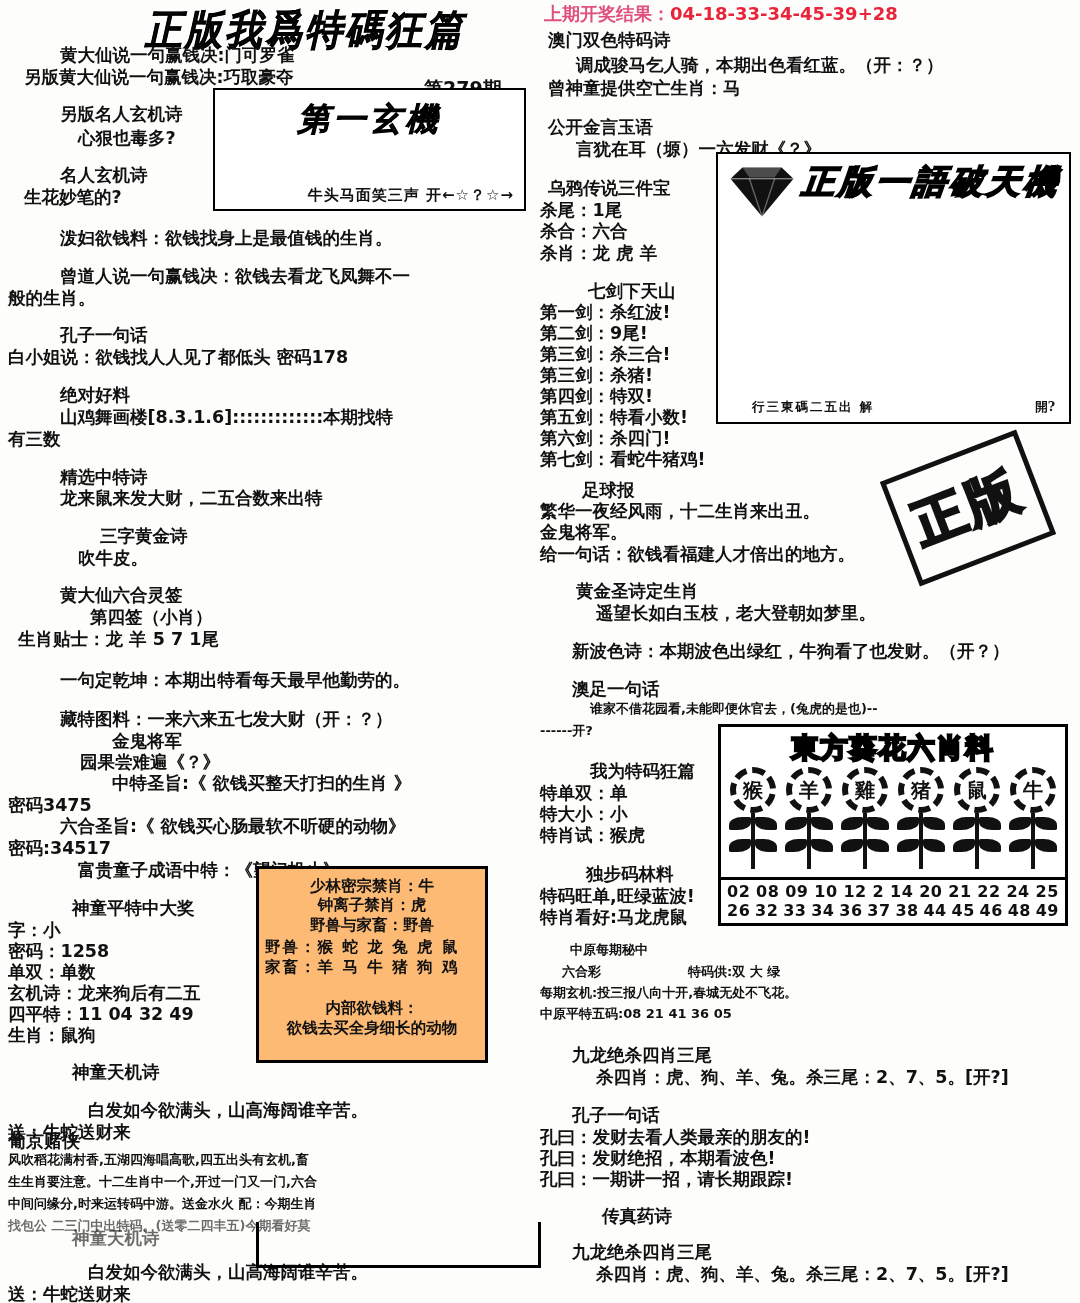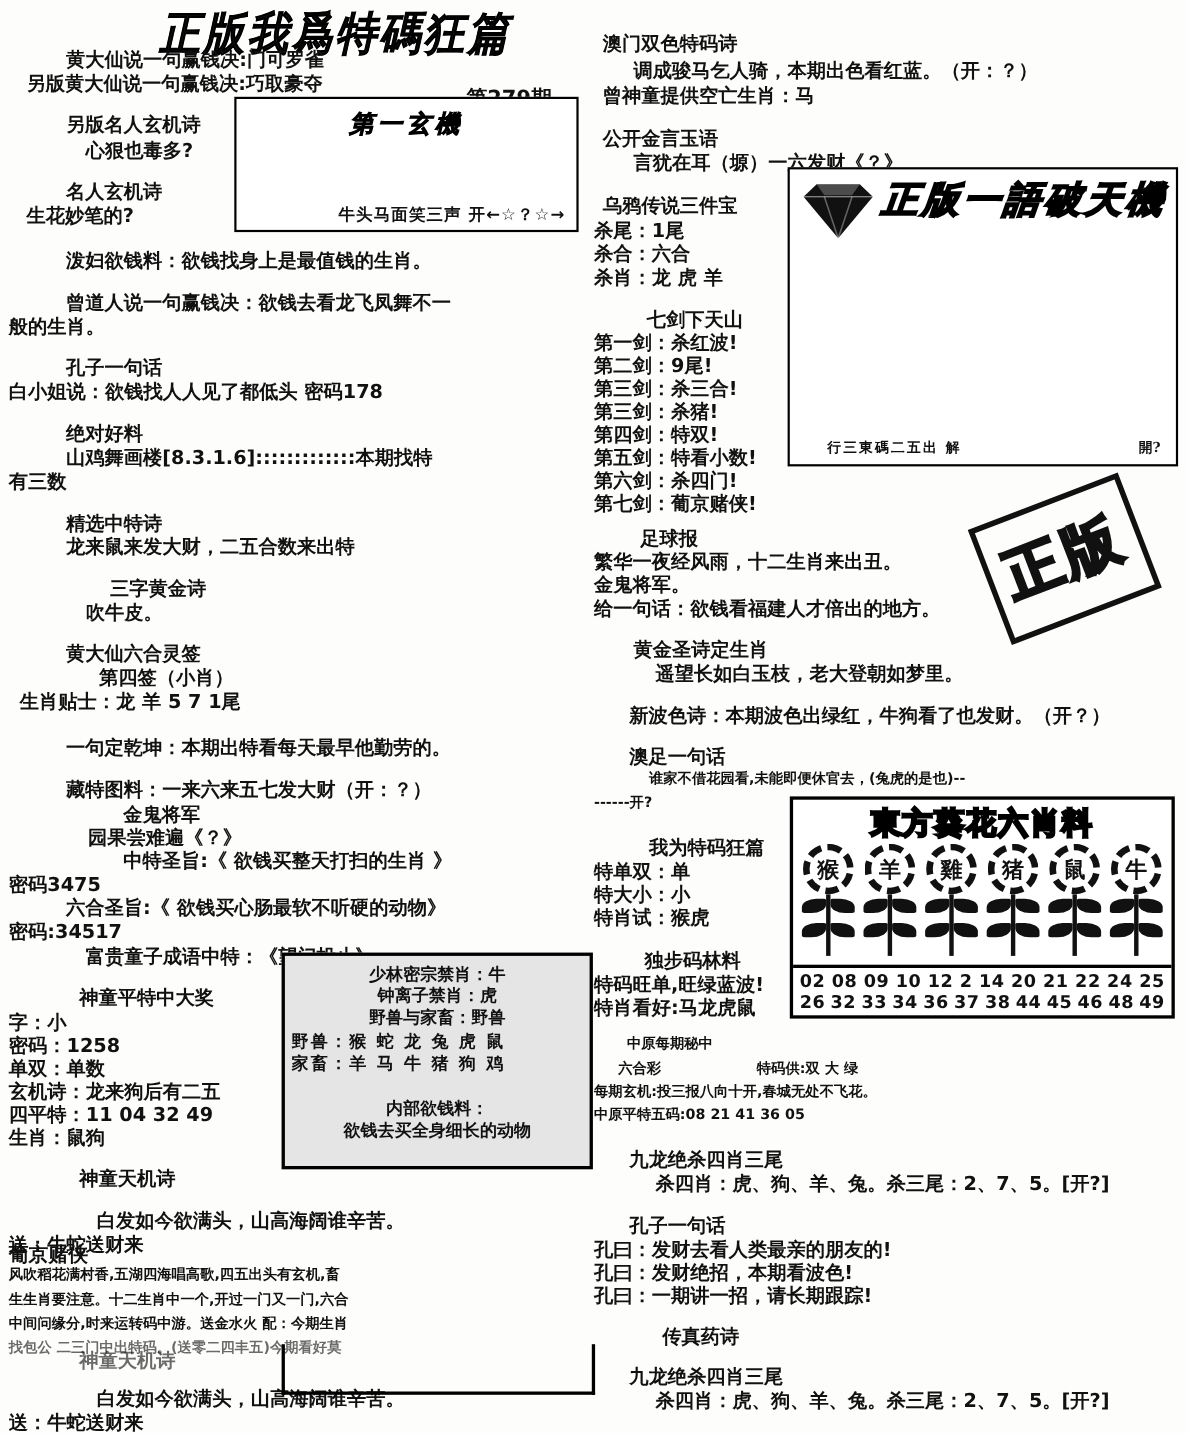--- a/index.html
+++ b/index.html
@@ -35,21 +35,21 @@
   .issue{position:absolute;left:424px;top:76px;font-size:19px;font-weight:bold;}
 
   
   .ab{position:absolute;}
 
   
   .box{position:absolute;border:2.5px solid #000;background:#fff;box-sizing:border-box;}
 
   .boxtitle-xuanji{
     position:absolute;left:0;right:0;top:8px;text-align:center;
-    font-size:22px;font-weight:bold;font-style:italic;letter-spacing:4px;
+    font-size:32px;font-weight:bold;font-style:italic;letter-spacing:4px;
     -webkit-text-stroke:0.8px #000;
   }
   .boxfoot-xuanji{
     position:absolute;left:0;right:10px;bottom:4px;text-align:right;
     font-size:15px;font-weight:bold;letter-spacing:1px;
   }
 
   
   .diamond{
     position:absolute;left:8px;top:8px;width:72px;height:56px;
@@ -104,21 +104,21 @@
   .stem{width:4px;height:56px;background:#111;margin:0 auto;position:relative;}
   .leaf{position:absolute;width:22px;height:13px;background:#111;border-radius:60% 10% 60% 10%;}
   .leaf.l1{left:-22px;top:4px;}
   .leaf.r1{left:4px;top:4px;border-radius:10% 60% 10% 60%;}
   .leaf.l2{left:-22px;top:26px;}
   .leaf.r2{left:4px;top:26px;border-radius:10% 60% 10% 60%;}
   .numgrid{position:absolute;left:0;right:0;bottom:0;border-top:3px solid #000;padding:2px 6px 3px 6px;}
   .numrow{display:flex;justify-content:space-between;font-size:16px;font-weight:bold;letter-spacing:0.5px;font-family:"DejaVu Sans","Liberation Sans",sans-serif;}
 
   
-  .sidebox{position:absolute;left:256px;top:866px;width:283px;height:197px;border:3px solid #000;background:#e5e5e5;box-sizing:border-box;padding:8px 6px;}
+  .sidebox{position:absolute;left:256px;top:866px;width:232px;height:197px;border:3px solid #000;background:#fdba74;box-sizing:border-box;padding:8px 6px;}
   .sb-c{text-align:center;font-size:15.5px;font-weight:bold;line-height:1.25;}
   .sb-row{font-size:15.5px;font-weight:bold;line-height:1.3;letter-spacing:2px;}
 
   
   .strayframe{position:absolute;left:256px;top:1222px;width:285px;height:46px;border:3px solid #000;border-top:none;box-sizing:border-box;background:transparent;}
   .overlap{position:absolute;opacity:.62;}
 </style>
 </head>
 <body>
 
@@ -211,20 +211,23 @@
       <span>家畜：</span><span>羊 马 牛 猪 狗 鸡</span>
     </div>
     <div class="sb-c" style="margin-top:22px;">内部欲钱料：</div>
     <div class="sb-c">欲钱去买全身细长的动物</div>
   </div>
 
   <div class="strayframe"></div>
 
   <div class="col colR">
 
+    <div class="result">
+      <span class="lbl">上期开奖结果：</span><span class="nums">04-18-33-34-45-39+28</span>
+    </div>
 
     <div class="ab t s17" style="left:8px;top:30px;">澳门双色特码诗</div>
     <div class="ab t s17" style="left:36px;top:55px;">调成骏马乞人骑，本期出色看红蓝。（开：？）</div>
     <div class="ab t s17" style="left:8px;top:78px;">曾神童提供空亡生肖：马</div>
 
     <div class="ab t s17" style="left:8px;top:117px;">公开金言玉语</div>
     <div class="ab t s17" style="left:36px;top:139px;">言犹在耳（塬）一六发财《？》</div>
 
     <div class="ab t s17" style="left:8px;top:178px;">乌鸦传说三件宝</div>
     <div class="ab t s17" style="left:0px;top:200px;">杀尾：1尾</div>
@@ -232,21 +235,21 @@
     <div class="ab t s17" style="left:0px;top:243px;">杀肖：龙 虎 羊</div>
 
     <div class="ab t s17" style="left:48px;top:281px;">七剑下天山</div>
     <div class="ab t s17" style="left:0px;top:302px;">第一剑：杀红波!</div>
     <div class="ab t s17" style="left:0px;top:323px;">第二剑：9尾!</div>
     <div class="ab t s17" style="left:0px;top:344px;">第三剑：杀三合!</div>
     <div class="ab t s17" style="left:0px;top:365px;">第三剑：杀猪!</div>
     <div class="ab t s17" style="left:0px;top:386px;">第四剑：特双!</div>
     <div class="ab t s17" style="left:0px;top:407px;">第五剑：特看小数!</div>
     <div class="ab t s17" style="left:0px;top:428px;">第六剑：杀四门!</div>
-    <div class="ab t s17" style="left:0px;top:449px;">第七剑：葡京赌侠!</div>
+    <div class="ab t s17" style="left:0px;top:449px;">第七剑：看蛇牛猪鸡!</div>
 
     <div class="ab t s17" style="left:42px;top:480px;">足球报</div>
     <div class="ab t s17" style="left:0px;top:501px;">繁华一夜经风雨，十二生肖来出丑。</div>
     <div class="ab t s17" style="left:0px;top:522px;">金鬼将军。</div>
     <div class="ab t s17" style="left:0px;top:544px;">给一句话：欲钱看福建人才倍出的地方。</div>
 
     <div class="ab t s17" style="left:36px;top:581px;">黄金圣诗定生肖</div>
     <div class="ab t s17" style="left:56px;top:603px;">遥望长如白玉枝，老大登朝如梦里。</div>
 
     <div class="ab t s17" style="left:32px;top:641px;">新波色诗：本期波色出绿红，牛狗看了也发财。（开？）</div>

